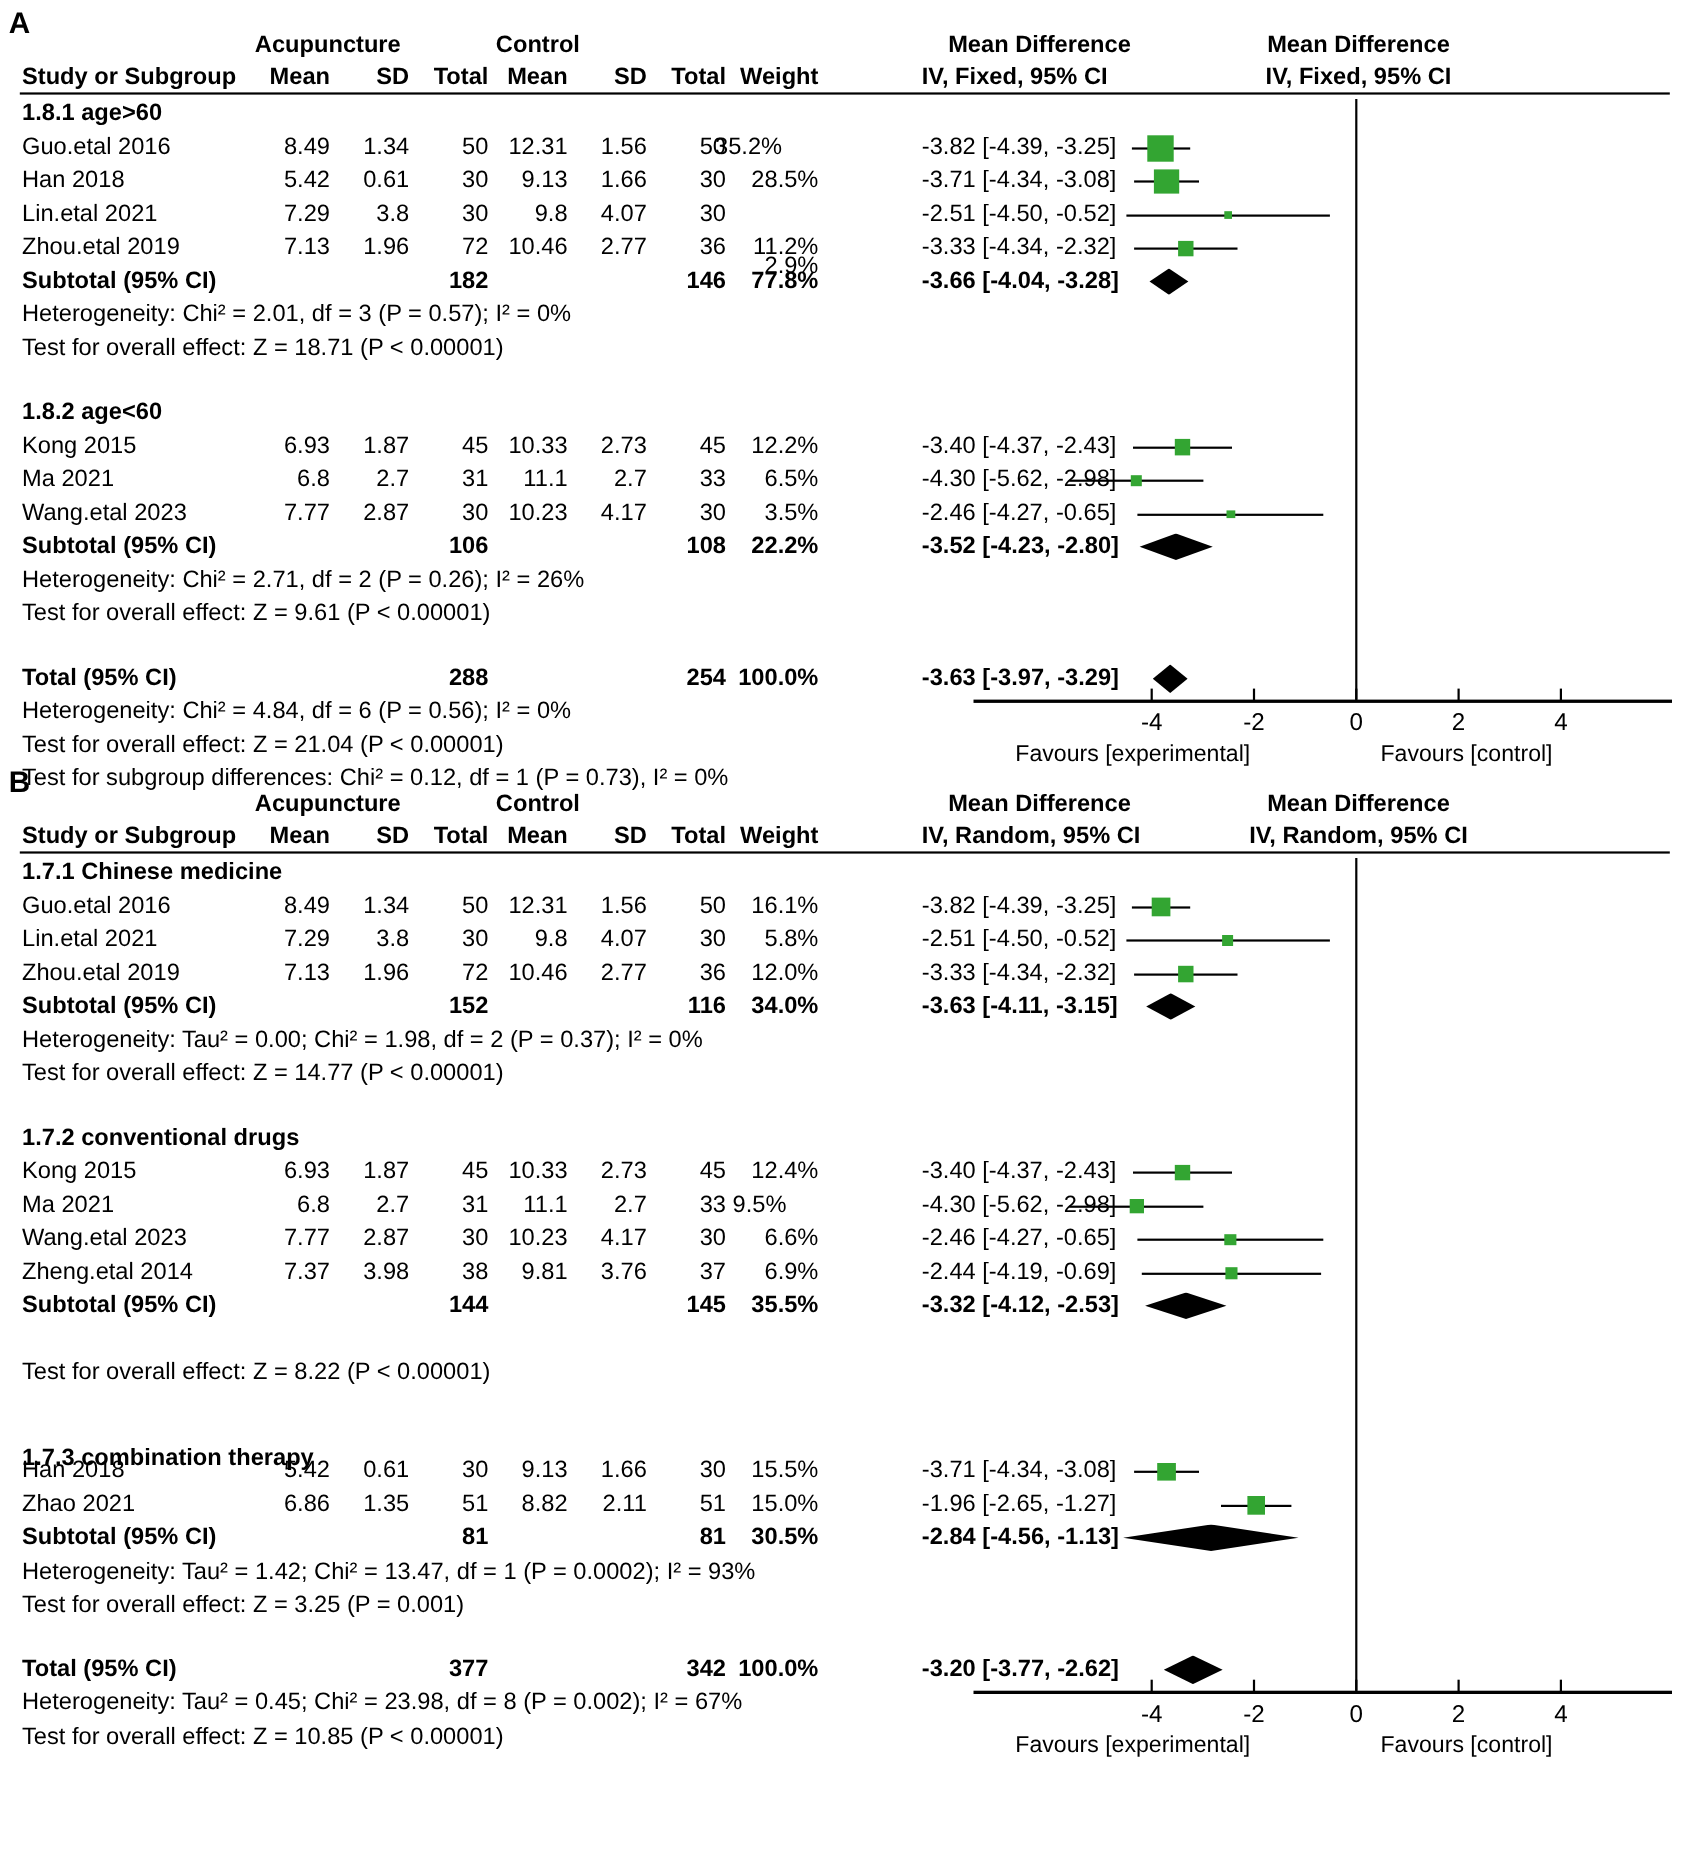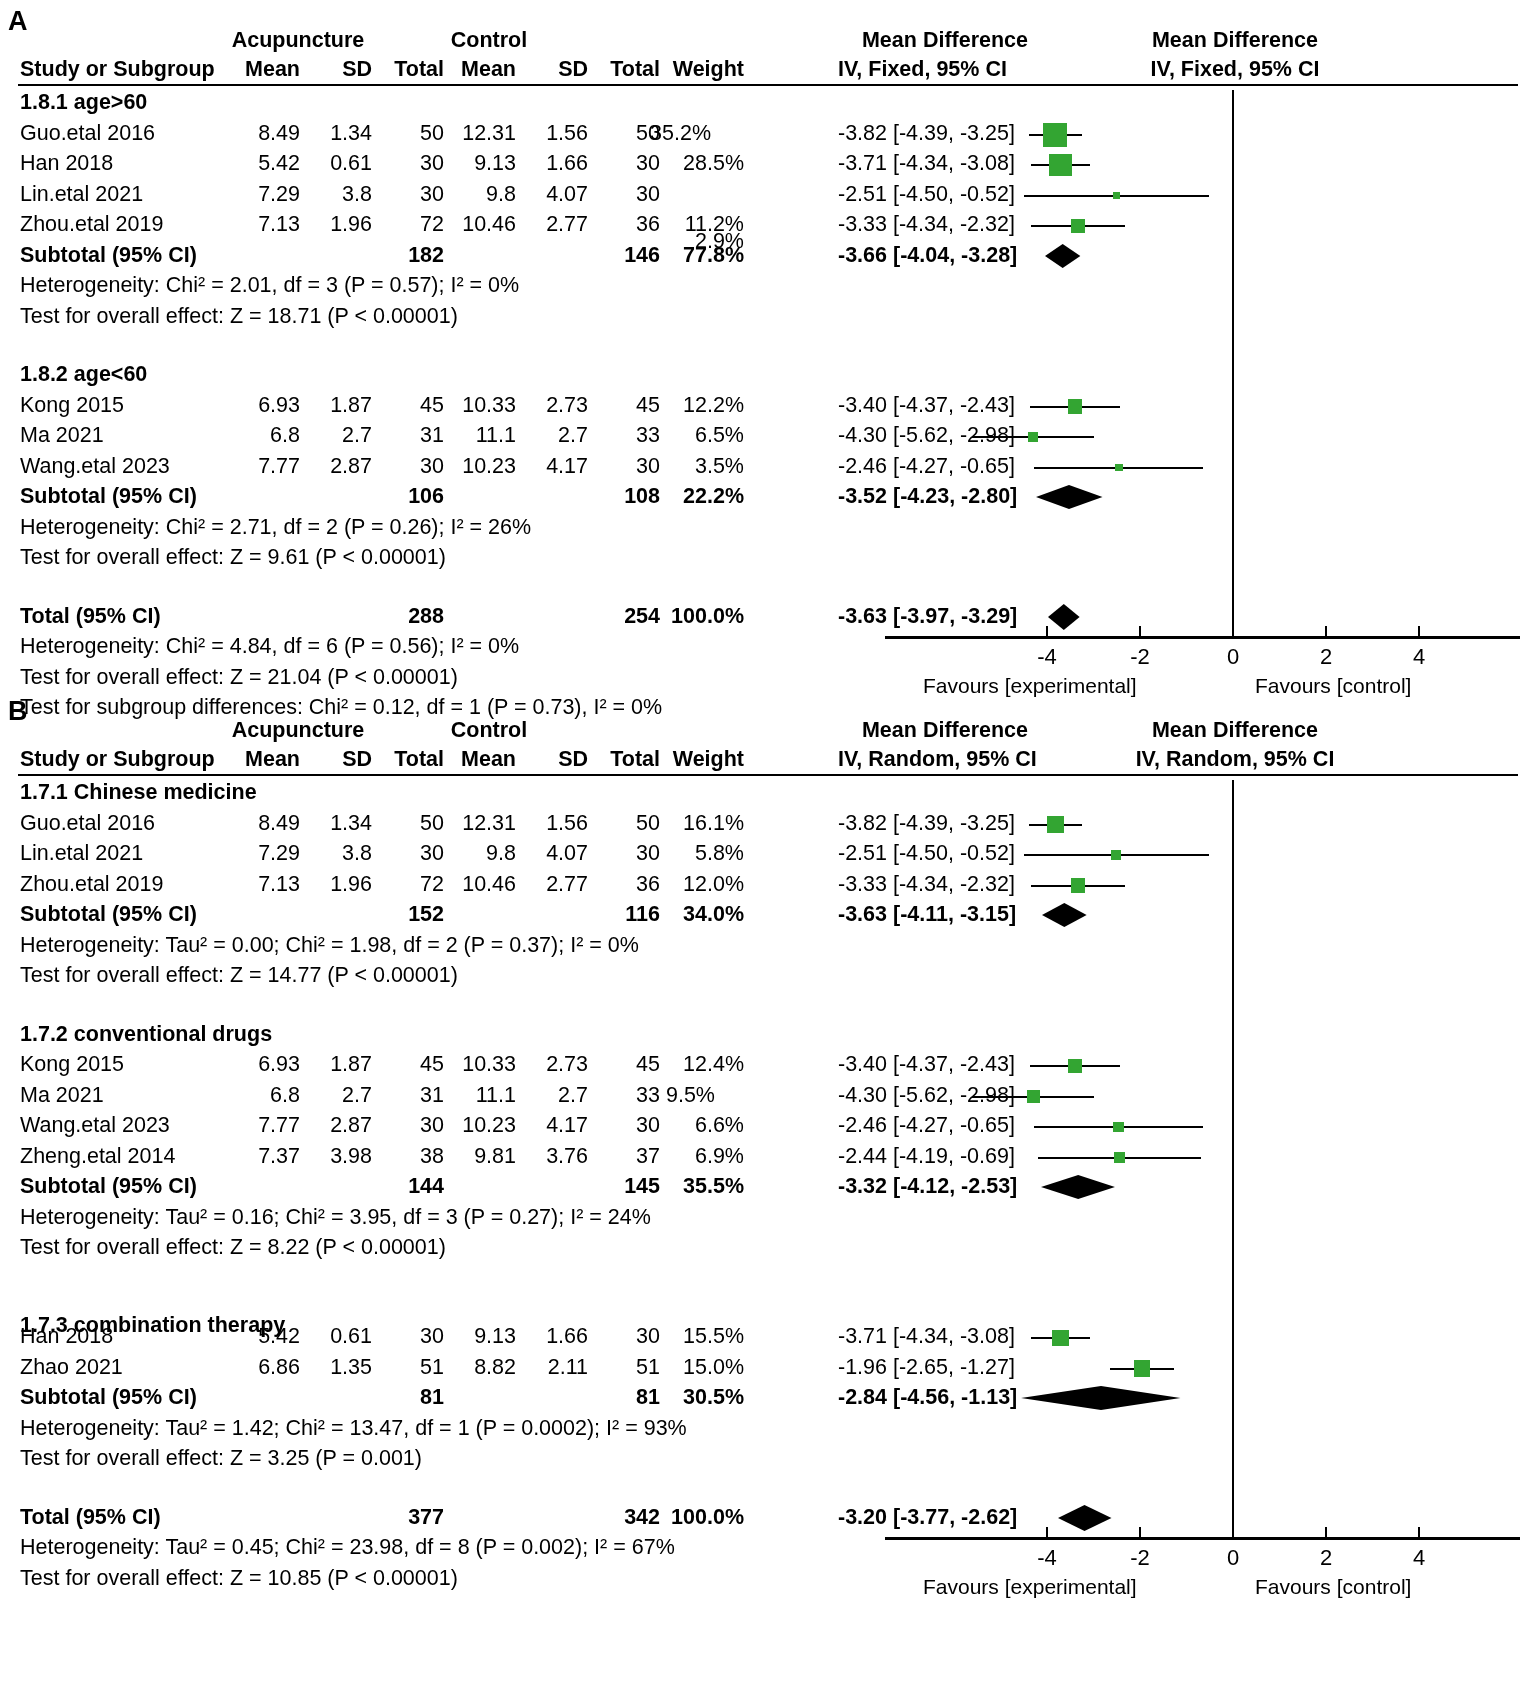--- a/index.html
+++ b/index.html
@@ -325,21 +325,20 @@
       <div class="ciline" style="left:1038.165px; top:1156.5px; width:162.75px;"></div>
       <div class="marker" style="left:1114.0237512746432px; top:1151.9837512746433px; width:11.032497450713507px; height:11.032497450713507px;"></div>
       <div class="cell l bold" style="left:20px; top:1174px;">Subtotal (95% CI)</div>
       <div class="cell r bold" style="right:1091px; top:1174px;">144</div>
       <div class="cell r bold" style="right:875px; top:1174px;">145</div>
       <div class="cell r bold" style="right:791px; top:1174px;">35.5%</div>
       <div class="cell l bold" style="left:838px; top:1174px;">-3.32 [-4.12, -2.53]</div>
       <svg style="position:absolute; left:1039.42px; top:1175px;" width="77.93499999999995" height="24">
         <polygon points="2,12 39.19999999999982,0 75.93499999999995,12 39.19999999999982,24" fill="#000000"></polygon>
       </svg>
-      <div class="cell l" style="left:20px; top:1204.5px;">Heterogeneity: Tau² = 0.16; Chi² = 3.95, df = 3 (P = 0.27); I² = 24%</div>
       <div class="cell l" style="left:20px; top:1235px;">Test for overall effect: Z = 8.22 (P &lt; 0.00001)</div>
       <div class="cell l bold" style="left:20px; top:1293.5px;margin-top:19px;">1.7.3 combination therapy</div>
       <div class="cell l" style="left:20px; top:1324px;">Han 2018</div>
       <div class="cell r" style="right:1235px; top:1324px;">5.42</div>
       <div class="cell r" style="right:1163px; top:1324px;">0.61</div>
       <div class="cell r" style="right:1091px; top:1324px;">30</div>
       <div class="cell r" style="right:1019px; top:1324px;">9.13</div>
       <div class="cell r" style="right:947px; top:1324px;">1.66</div>
       <div class="cell r" style="right:875px; top:1324px;">30</div>
       <div class="cell r" style="right:791px; top:1324px;">15.5%</div>

